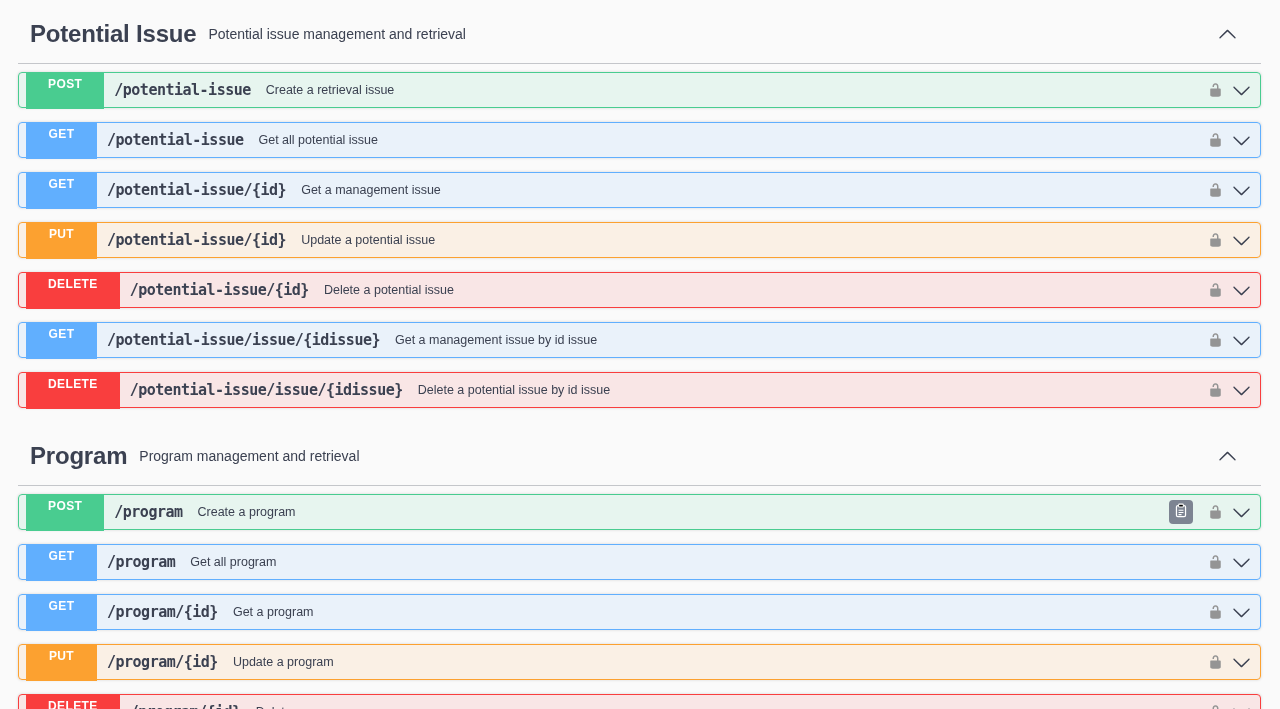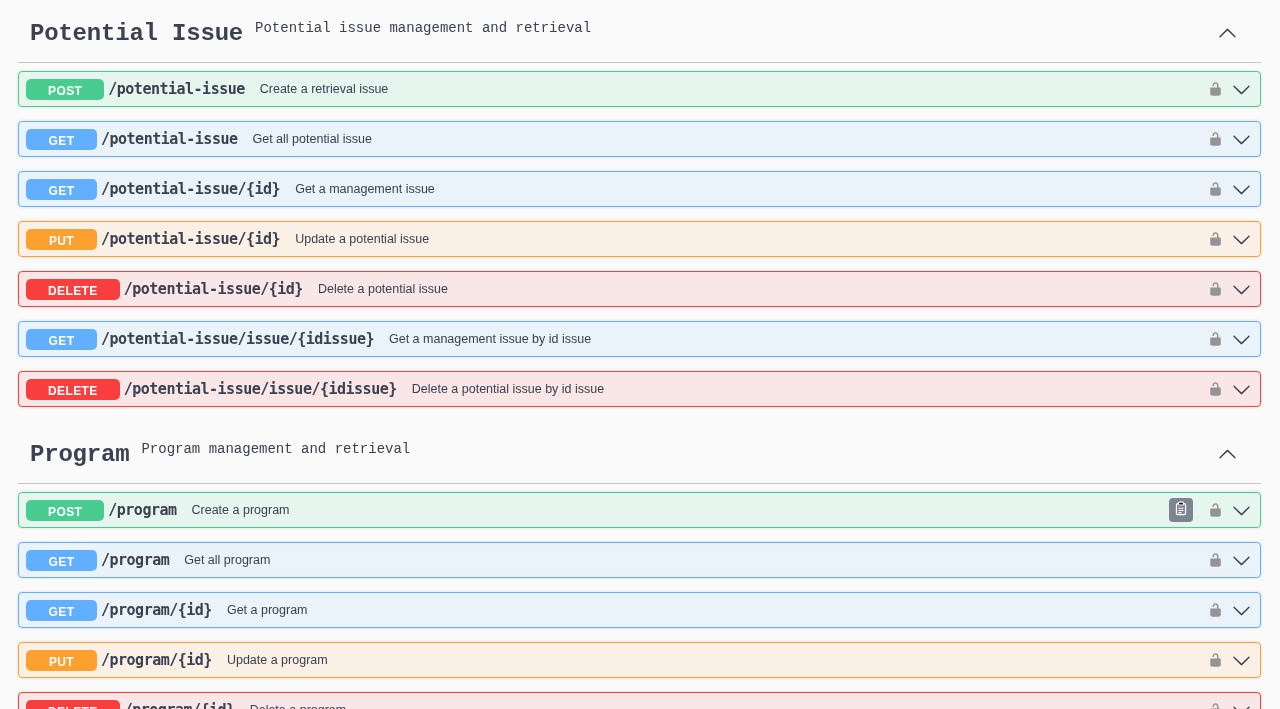--- a/index.html
+++ b/index.html
@@ -11,25 +11,24 @@
     overflow: hidden;
     background: var(--page-bg, #fafafa);
     font-family: "Liberation Sans", sans-serif;
   }
   .wrapper {
     padding: 0 19px 0 18px;
   }
   
   .tag-header {
     display: flex;
-    align-items: flex-start;
+    align-items: center;
     padding: 20px 24px 15px 12px;
     border-bottom: 1px solid var(--divider, #c4c6ca);
     cursor: pointer;
-    font-family: Liberation Mono, monospace;
   }
   .tag-title {
     font-size: 24px;
     font-weight: 700;
     color: var(--text, #3b4151);
     letter-spacing: -0.2px;
   }
   .tag-desc {
     font-size: 14px;
     color: var(--text, #3b4151);
@@ -55,32 +54,32 @@
     border: 1px solid;
     border-radius: 4px;
     margin-bottom: 14px;
     padding: 0 9px 0 7px;
     box-shadow: 0 0 3px rgba(0,0,0,.15);
     cursor: pointer;
   }
   .method-badge {
     min-width: 71px;
     padding: 0 22px;
-    height: 21px;
+    height: 37px;
     line-height: 25px;
     text-align: center;
-    border-radius: 5px;
+    border-radius: 0;
     color: #ffffff;
     font-weight: 700;
     font-size: 12px;
     letter-spacing: 0.4px;
     font-family: "Liberation Sans", sans-serif;
   }
   .endpoint-path {
-    margin-left: 4px;
+    margin-left: 10px;
     font-family: "DejaVu Sans Mono", "Liberation Mono", monospace;
     font-weight: 700;
     font-size: 15px;
     letter-spacing: -0.5px;
     color: var(--text, #3b4151);
   }
   .endpoint-summary {
     margin-left: 15px;
     font-size: 12.5px;
     color: var(--text, #3b4151);

